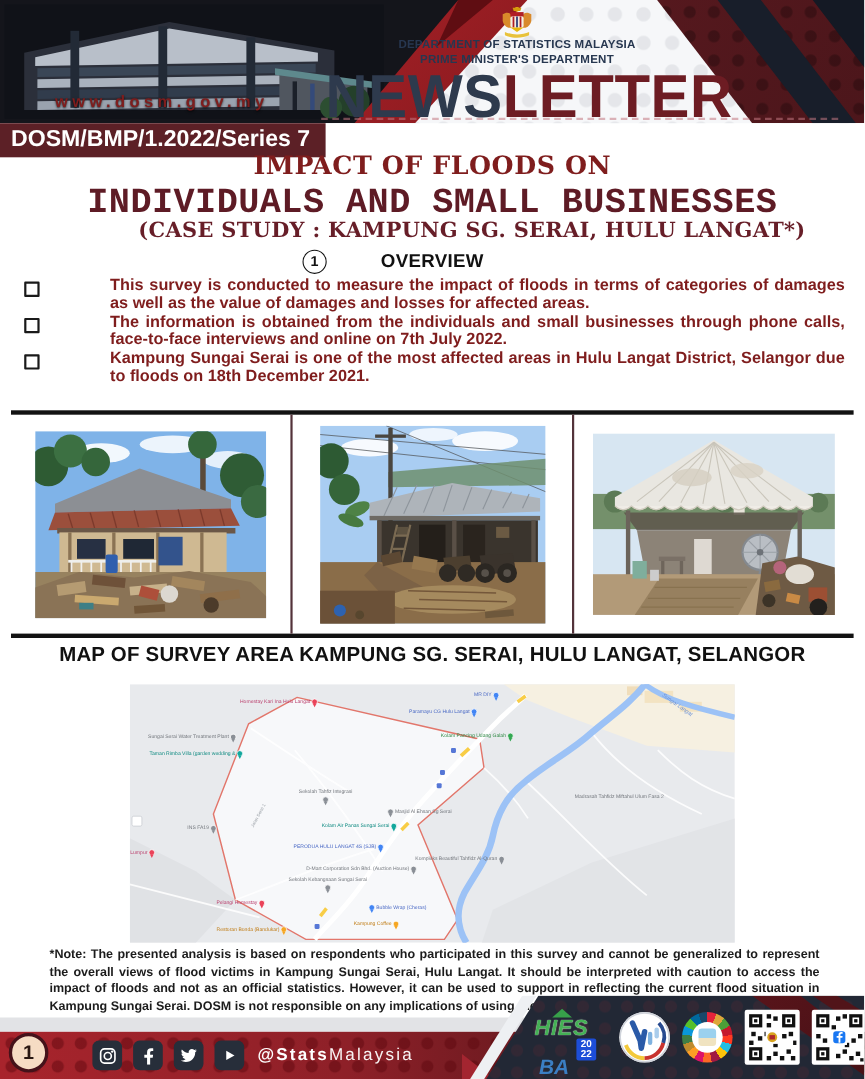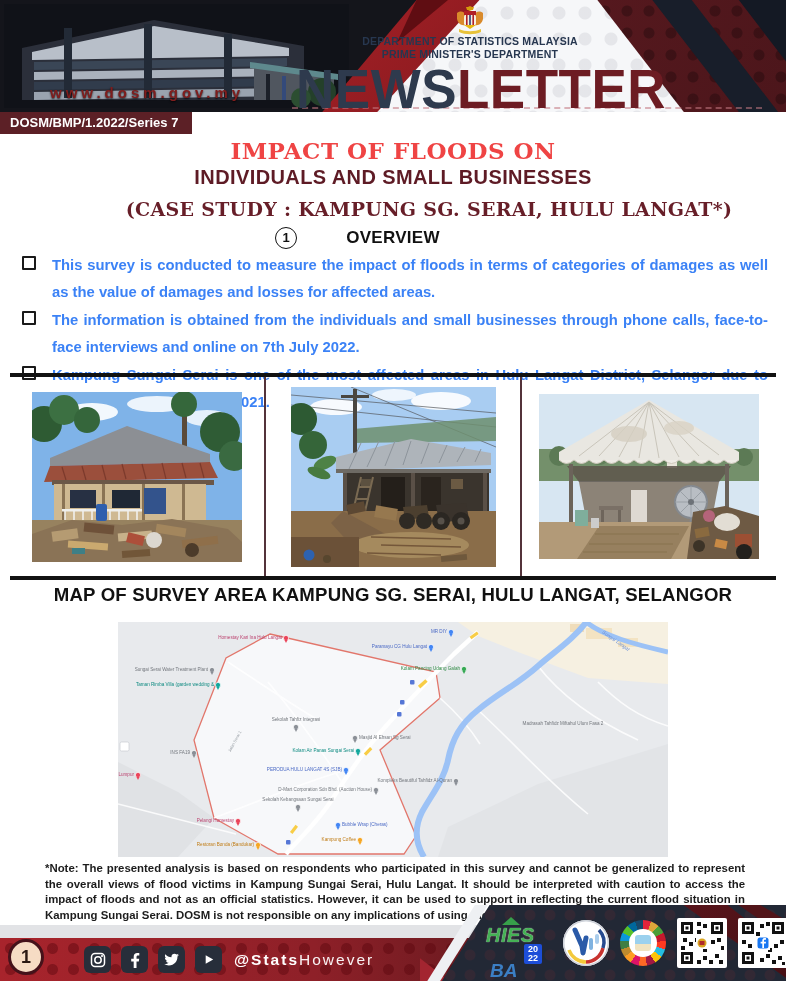--- a/index.html
+++ b/index.html
@@ -33,40 +33,40 @@
      letter-spacing:4px;text-shadow:0 1px 2px rgba(0,0,0,.8);}
   .hdr-center{position:absolute;left:296px;top:5px;width:348px;text-align:center;}
   .dept{color:#273750;font-size:10.5px;font-weight:bold;line-height:1.2;letter-spacing:.2px;}
   .brand{margin-top:2px;font-size:53px;font-weight:900;letter-spacing:.5px;line-height:1;
      transform:scaleY(1.04);}
   .brand .p1{color:#2e3a4d;}
   .brand .p2{color:#6d1c23;}
 
   
   .badge{position:absolute;left:0;top:112px;background:#5c2026;color:#fff;
-     font-size:13px;font-weight:bold;padding:3px 14px 4px 10px;}
+     font-size:21px;font-weight:bold;padding:3px 14px 4px 10px;}
 
   
-  .t1{position:absolute;left:0;top:137px;width:786px;text-align:center;color:#ef4444;
+  .t1{position:absolute;left:0;top:137px;width:786px;text-align:center;color:#7f1d1d;
       font-family:"DejaVu Serif",serif;font-weight:bold;font-size:23px;letter-spacing:.5px;}
   .t2{position:absolute;left:0;top:166px;width:786px;text-align:center;color:#5e1b25;
-      font-family:Liberation Sans, sans-serif;font-weight:bold;font-size:20px;letter-spacing:.4px;}
+      font-family:Liberation Mono, monospace;font-weight:bold;font-size:32px;letter-spacing:.4px;}
   .t3{position:absolute;left:0;top:198px;width:786px;text-align:center;color:#671e28;
       font-family:"DejaVu Serif",serif;font-weight:bold;font-size:19px;letter-spacing:.3px;margin-left:36px;}
 
   
   .ov-circle{position:absolute;left:275px;top:227px;width:20px;height:20px;border:1.6px solid #111;
       border-radius:50%;text-align:center;line-height:20px;font-size:13px;font-weight:bold;color:#111;}
   .ov-head{position:absolute;left:0;top:228px;width:786px;text-align:center;
       font-size:17px;font-weight:bold;color:#111;letter-spacing:.3px;}
   .bullets{position:absolute;left:22px;top:252px;width:746px;}
   .bullet{display:flex;gap:16px;margin-bottom:1px;}
   .sq{flex:0 0 auto;width:10px;height:10px;border:2px solid #1a1a1a;margin-top:4px;border-radius:1px;}
-  .btext{flex:1;font-size:14.8px;font-weight:bold;color:#3b82f6;line-height:27px;
-      text-align:justify;}
+  .btext{flex:1;font-size:14.8px;font-weight:bold;color:#7f1d1d;line-height:16px;
+      text-align:justify;margin-left:48px;}
 
   
   .phototable{position:absolute;left:10px;top:373px;width:766px;height:199px;
       border-top:4px solid #121212;border-bottom:4px solid #121212;display:flex;}
   .pcell{flex:1;display:flex;align-items:center;justify-content:center;}
   .pcell + .pcell{border-left:2px solid #53333a;}
   .photo{display:block;}
 
   
   .map-head{position:absolute;left:0;top:584px;width:786px;text-align:center;
@@ -616,21 +616,21 @@
           <path d="M15,3.8 C14.5,4 14,4.2 13.4,4.25 C14,3.9 14.4,3.35 14.6,2.7 C14.05,3.05 13.45,3.3 12.8,3.4 C12.3,2.85 11.55,2.5 10.75,2.5 C9.2,2.5 7.95,3.75 7.95,5.3 C7.95,5.5 7.97,5.7 8.02,5.9 C5.7,5.8 3.6,4.67 2.2,2.95 C1.95,3.37 1.82,3.85 1.82,4.37 C1.82,5.35 2.32,6.2 3.07,6.7 C2.6,6.68 2.17,6.55 1.8,6.35 L1.8,6.4 C1.8,7.75 2.77,8.88 4.05,9.15 C3.82,9.2 3.57,9.25 3.3,9.25 C3.12,9.25 2.95,9.23 2.77,9.2 C3.12,10.3 4.15,11.13 5.37,11.15 C4.42,11.9 3.2,12.35 1.9,12.35 C1.67,12.35 1.45,12.33 1.22,12.3 C2.45,13.1 3.92,13.55 5.5,13.55 C10.75,13.55 13.6,9.3 13.6,5.6 L13.6,5.25 C14.15,4.85 14.65,4.35 15,3.8 Z" fill="#fff"></path>
         </svg>
       </div>
       <div class="stile">
         <svg width="15" height="15" viewBox="0 0 16 16">
           <polygon points="5,3.5 13,8 5,12.5" fill="#fff"></polygon>
         </svg>
       </div>
     </div>
 
-    <div class="handle"><span class="hb">@Stats</span><span class="hr">However</span></div>
+    <div class="handle"><span class="hb">@Stats</span><span class="hr">Malaysia</span></div>
 
     <div class="darkpoly-wrap">
       <div class="dp-redwedge"></div>
       <div class="dp-white"></div>
       <div class="dp-dark">
         <div class="ddots"></div>
         <div class="dp-stripeA"></div>
         <div class="dp-stripeB"></div>
 
         <div class="logos">

